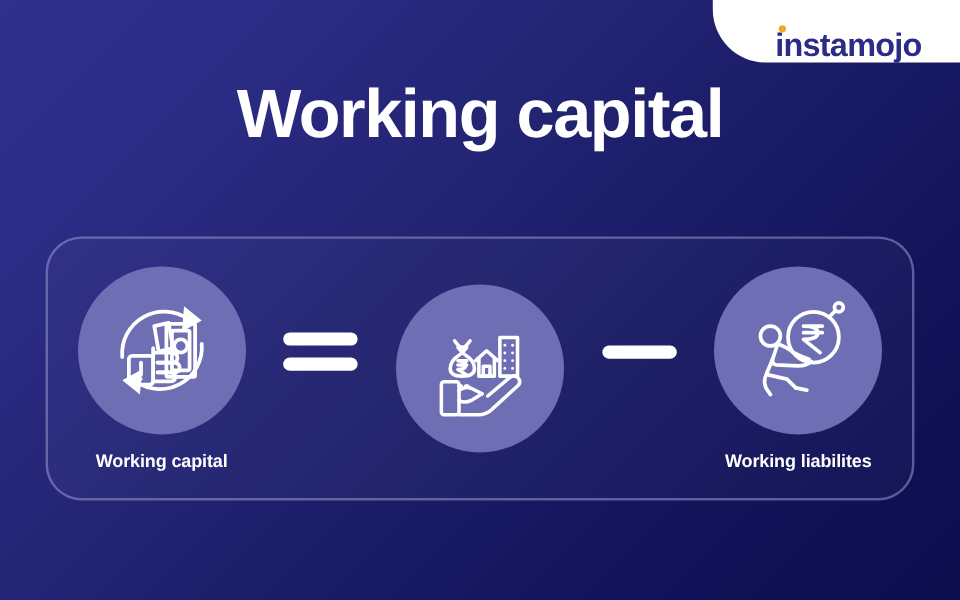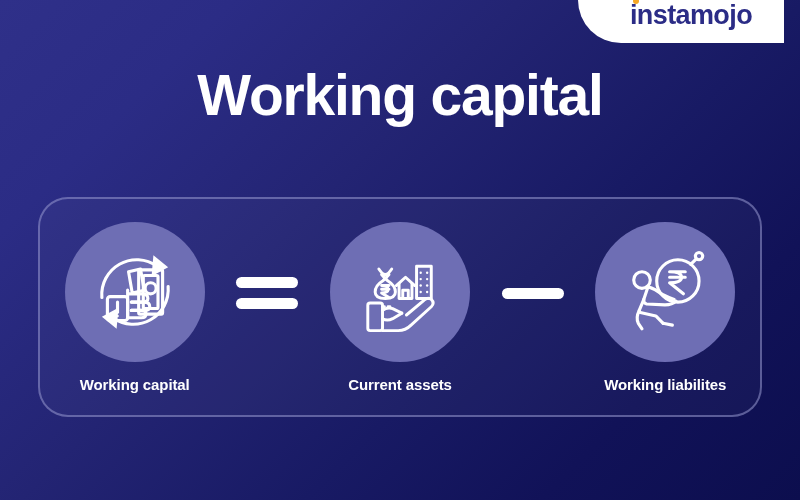--- a/index.html
+++ b/index.html
@@ -20,26 +20,26 @@
         #232473 40%,
         #181A64 62%,
         #111258 80%,
         #0C0E4E 100%);
     overflow:hidden;
   }
 
   
   #logo-pill {
     position:absolute;
-    top:0; right:16px;
-    width:206px; height:43px;
+    top:0; right:0;
+    width:206px; height:52px;
     background:#ffffff;
     border-bottom-left-radius:44px;
     display:flex;
-    align-items:flex-start;
+    align-items:flex-end;
     justify-content:center;
     padding-left:20px;
   }
   #logo-wordmark {
     position:relative;
     font-size:27px;
     font-weight:bold;
     letter-spacing:-0.6px;
     color:#2B2C86;
     line-height:1;
@@ -200,21 +200,20 @@
             <circle cx="79.5" cy="50" r="1.3" fill="#ffffff" stroke="none"></circle>
 
             <rect x="15" y="62" width="16" height="30" rx="2.5"></rect>
             <path d="M31 66 L33 66"></path>
             <path d="M37 66 L39 66"></path>
             <path d="M31 70 Q36 66 42 68 L52 73"></path>
             <path d="M52 73 L42 79 Q36 82 31 79"></path>
             <path d="M31 92 L48 92 Q56 92 62 86 L84 66 Q88 62 84 58 Q80 55 76 59 L57 75"></path>
           </svg>
         </div>
-        <div class="term-label">Current assets</div>
       </div>
 
       <div class="operator">
         <div class="op-bar"></div>
       </div>
 
       <div class="term">
         <div class="circle">
           <svg width="92" height="92" viewBox="0 0 100 100" fill="none" stroke="#ffffff" stroke-width="3.4" stroke-linecap="round" stroke-linejoin="round">
 

